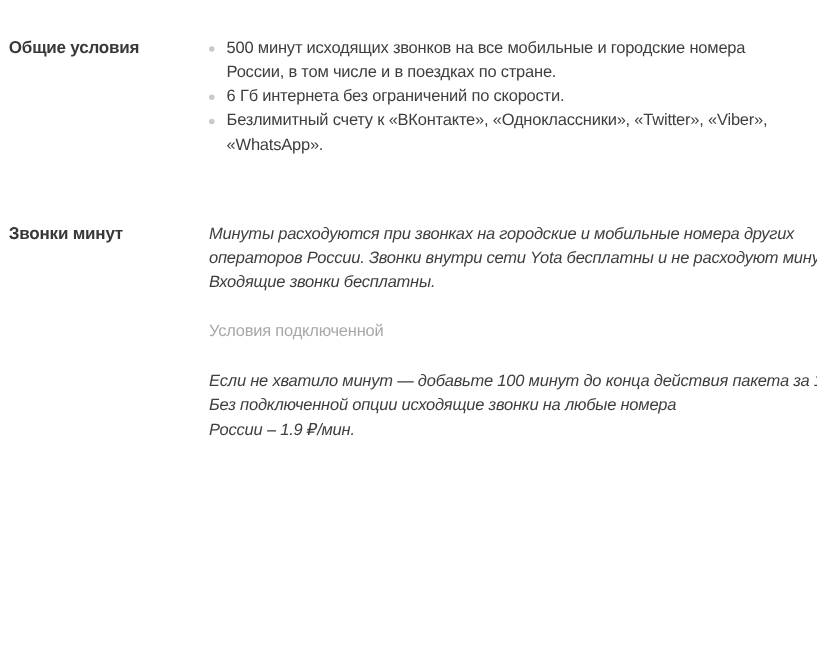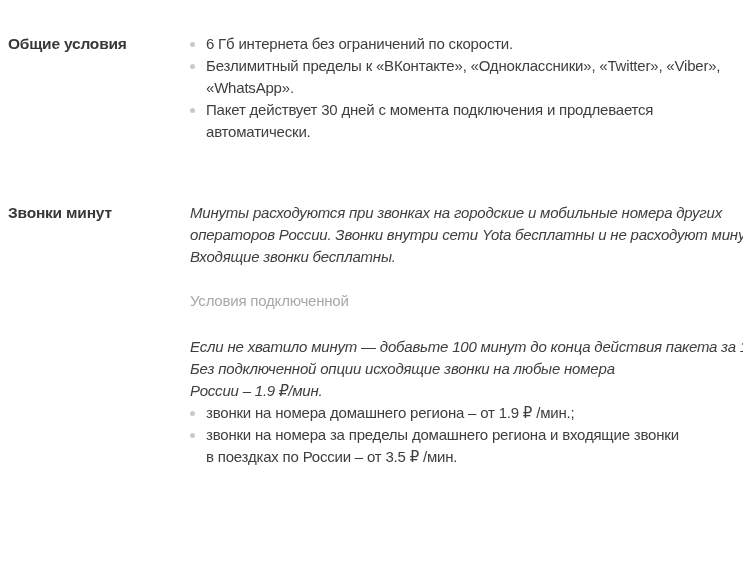--- a/index.html
+++ b/index.html
@@ -84,59 +84,48 @@
 <body>
 
 <div class="page">
 
   <div class="section section--general">
     <div class="section-label">Общие условия</div>
     <div class="section-body">
       <ul class="bullets">
         <li>
           <span class="dot"></span>
+          <span class="li-text">500 минут исходящих звонков на все мобильные и городские номера
+России, в том числе и в поездках по стране.</span>
+        </li>
+        <li>
+          <span class="dot"></span>
           <span class="li-text">6 Гб интернета без ограничений по скорости.</span>
         </li>
         <li>
           <span class="dot"></span>
-          <span class="li-text">Безлимитный пределы к «ВКонтакте», «Одноклассники», «Twitter», «Viber»,
+          <span class="li-text">Безлимитный счету к «ВКонтакте», «Одноклассники», «Twitter», «Viber»,
 «WhatsApp».</span>
-        </li>
-        <li>
-          <span class="dot"></span>
-          <span class="li-text">Пакет действует 30 дней с момента подключения и продлевается
-автоматически.</span>
         </li>
       </ul>
     </div>
   </div>
 
   <div class="section section--minutes">
     <div class="section-label">Звонки минут</div>
     <div class="section-body">
 
       <p class="para">Минуты расходуются при звонках на городские и мобильные номера других
 операторов России. Звонки внутри сети Yota бесплатны и не расходуют минуты.
 Входящие звонки бесплатны.</p>
 
       <div class="subtitle">Условия подключенной</div>
 
       <p class="para para--add-minutes">Если не хватило минут — добавьте 100 минут до конца действия пакета за 150 ₽.
 Без подключенной опции исходящие звонки на любые номера
 России – 1.9 ₽/мин.</p>
 
 
-      <ul class="bullets">
-        <li>
-          <span class="dot"></span>
-          <span class="li-text">звонки на номера домашнего региона – от 1.9 ₽ /мин.;</span>
-        </li>
-        <li>
-          <span class="dot"></span>
-          <span class="li-text">звонки на номера за пределы домашнего региона и входящие звонки
-в поездках по России – от 3.5 ₽ /мин.</span>
-        </li>
-      </ul>
 
     </div>
   </div>
 
 </div>
 
 </body></html>

